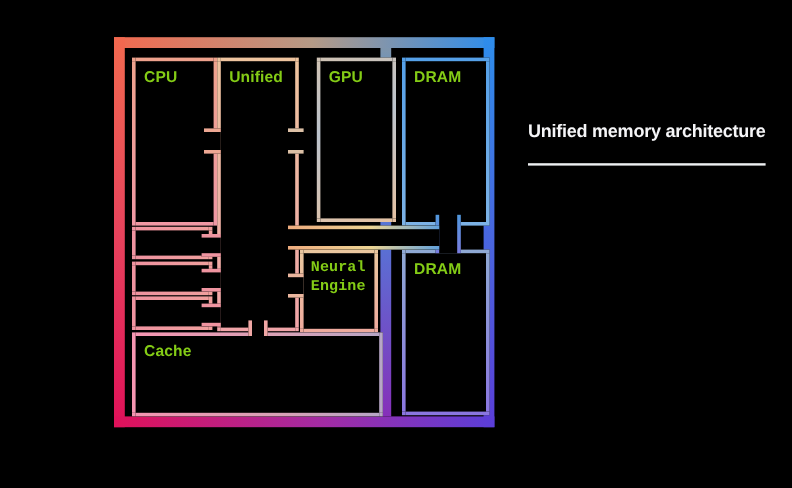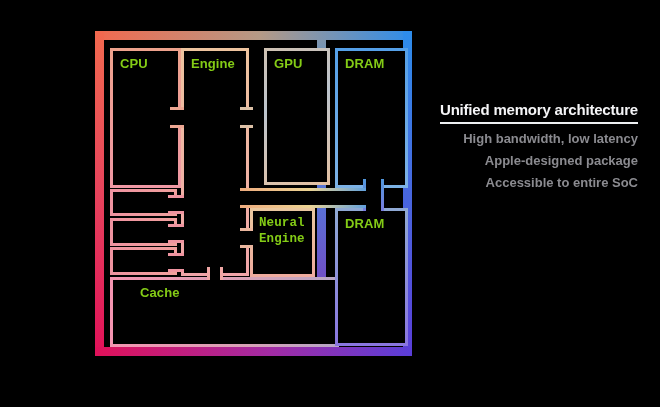--- a/index.html
+++ b/index.html
@@ -35,21 +35,21 @@
   #sb1         { left:110px; top:189px; width:61px;  height:21px;
                  border-image-source:linear-gradient(90deg,#ef93a0,#f09f9d); }
   #sb2         { left:110px; top:218px; width:61px;  height:22px;
                  border-image-source:linear-gradient(90deg,#ef93a0,#f09f9d); }
   #sb3         { left:110px; top:247px; width:61px;  height:22px;
                  border-image-source:linear-gradient(90deg,#ef93a0,#f09f9d); }
   #neural      { left:250px; top:208px; width:59px;  height:63px;
                  border-image-source:linear-gradient(180deg,#eac79f,#efab9e);font-family:Liberation Mono, monospace; }
   #neural .lbl { padding:4px 0 0 6px; font-size:12.5px; }
   #cache       { left:110px; top:277px; width:203px; height:64px;
-                 border-image-source:linear-gradient(90deg,#f595b1,#d8a2b6 60%,#b7a6c6);padding-left:20px; }
+                 border-image-source:linear-gradient(90deg,#f595b1,#d8a2b6 60%,#b7a6c6); }
   #dram-bottom { left:335px; top:208px; width:67px;  height:132px;
                  border-image-source:linear-gradient(180deg,#8fa9d4,#8a76e0); }
 
   
   .conn { position:absolute; background:#000; border-style:solid; }
   .conn.h { border-width:3px 0; }
   .conn.v { border-width:0 3px; }
   #conn-cpu-fabric { left:170px; top:107px; width:14px; height:15px; border-color:#eda793; }
   #conn-gpu-fabric { left:240px; top:107px; width:13px; height:15px; border-color:#dcc0a6; }
   #conn-sb1        { left:168px; top:195px; width:16px; height:13px; border-color:#ef94a0; }
@@ -58,42 +58,42 @@
   #conn-neural     { left:240px; top:228px; width:13px; height:14px; border-color:#eab69e; }
   #conn-cache      { left:207px; top:267px; width:10px; height:13px; border-color:#f0a7a5; }
   #conn-dram-link  { left:363px; top:179px; width:15px; height:32px;
                      border-image-slice:1; border-image-source:linear-gradient(180deg,#4f98dc,#7b7ce0); }
   #conn-bus        { left:240px; top:188px; width:126px; height:14px;
                      border-image-slice:1; border-image-source:linear-gradient(90deg,#eeab7e,#ecd494 55%,#5fa0de); }
 
   
   .panel { position:absolute; right:22px; top:101px; display:flex; flex-direction:column; align-items:flex-end; }
   .panel-title { color:#f5f5f7; font-size:15px; font-weight:700; letter-spacing:-.2px;
-                 white-space:nowrap; padding-bottom:4px; border-bottom:2px solid #eef0f2; }
+                 white-space:nowrap; padding-bottom:18px; border-bottom:2px solid #eef0f2; }
   .panel-bullets { margin-top:4px; display:flex; flex-direction:column; align-items:flex-end; }
   .panel-bullet { color:#8b8b90; font-size:13px; font-weight:700; line-height:22px; white-space:nowrap; }
 </style>
 </head>
 <body>
 
 <div class="canvas">
 
   <div>
 
     <div class="frame-bar" id="bar-top"></div>
     <div class="frame-bar" id="bar-left"></div>
     <div class="frame-bar" id="bar-right"></div>
     <div class="frame-bar" id="bar-bottom"></div>
     <div class="frame-bar" id="mullion"></div>
 
     <div class="blk" id="cpu">
       <div class="lbl">CPU</div>
     </div>
     <div class="blk" id="fabric">
-      <div class="lbl">Engine</div>
+      <div class="lbl">Unified</div>
     </div>
     <div class="blk" id="gpu">
       <div class="lbl">GPU</div>
     </div>
     <div class="blk" id="dram-top">
       <div class="lbl">DRAM</div>
     </div>
     <div class="blk" id="sb1"></div>
     <div class="blk" id="sb2"></div>
     <div class="blk" id="sb3"></div>
@@ -113,20 +113,15 @@
     <div class="conn h" id="conn-gpu-fabric"></div>
     <div class="conn h" id="conn-sb1"></div>
     <div class="conn h" id="conn-sb2"></div>
     <div class="conn h" id="conn-sb3"></div>
     <div class="conn h" id="conn-neural"></div>
     <div class="conn v" id="conn-cache"></div>
   </div>
 
   <div class="panel">
     <div class="panel-title">Unified memory architecture</div>
-    <div class="panel-bullets">
-      <div class="panel-bullet">High bandwidth, low latency</div>
-      <div class="panel-bullet">Apple-designed package</div>
-      <div class="panel-bullet">Accessible to entire SoC</div>
-    </div>
   </div>
 
 </div>
 
 </body></html>

